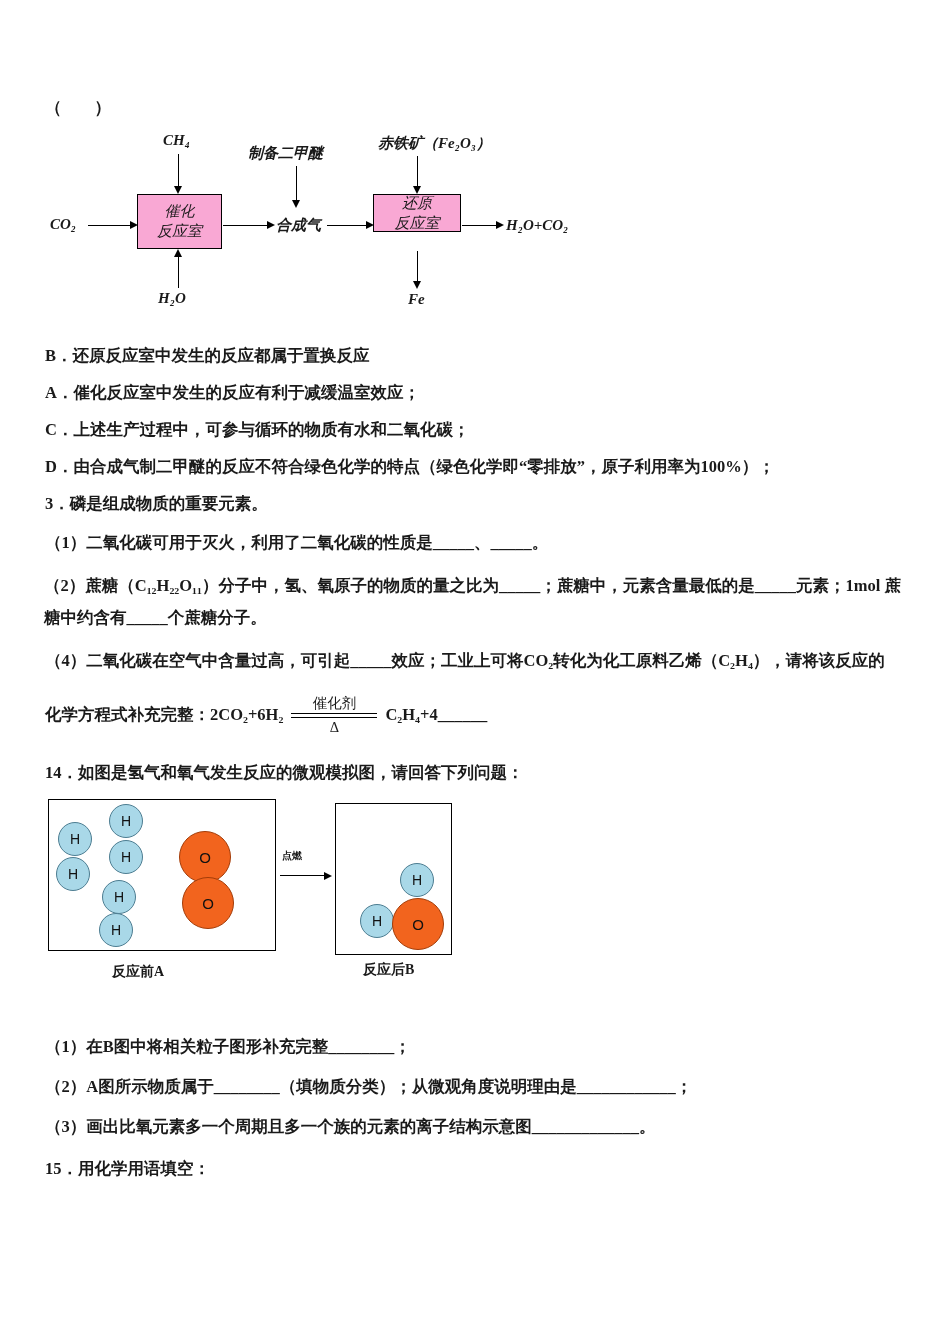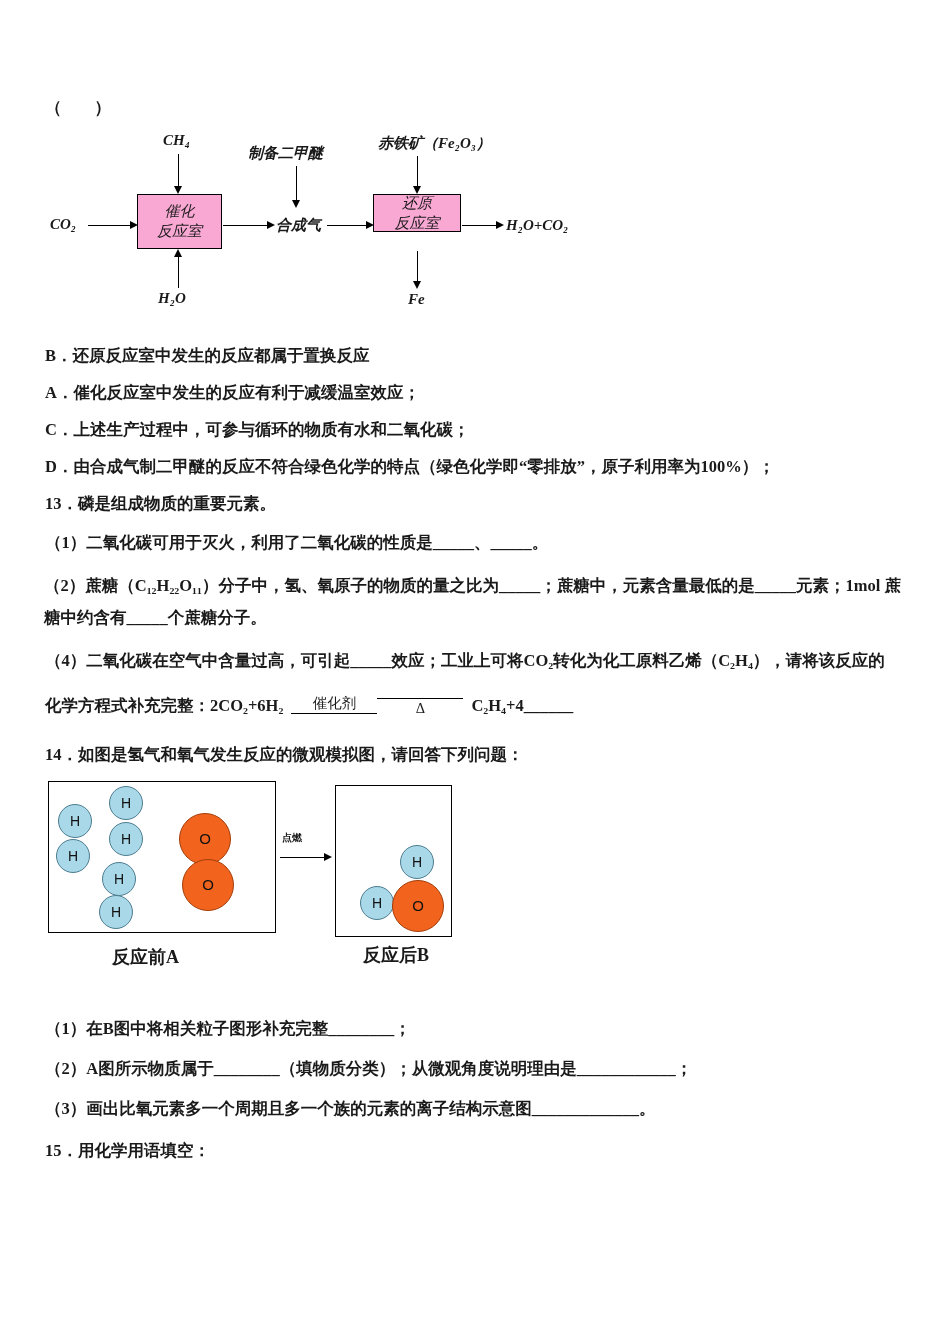--- a/index.html
+++ b/index.html
@@ -57,21 +57,21 @@
     border-top:8px solid #000;border-left:4px solid transparent;border-right:4px solid transparent;
   }
   .arrow-up{position:absolute;width:0;border-left:1.6px solid #000;}
   .arrow-up::before{
     content:"";position:absolute;top:-2px;left:-4.8px;
     border-bottom:8px solid #000;border-left:4px solid transparent;border-right:4px solid transparent;
   }
   
   .equation{display:flex;align-items:center;margin:22px 45px 26px 45px;font-size:16.5px;font-weight:600;}
   .eq-arrow{
-    display:inline-flex;flex-direction:row;align-items:flex-start;
+    display:inline-flex;flex-direction:column;align-items:flex-start;
     margin:0 8px;line-height:1.15;
   }
   .eq-above{
     font-size:14.5px;font-weight:500;
     border-bottom:1.5px solid #000;
     padding:0 10px 1px 10px;min-width:86px;text-align:center;
   }
   .eq-below{
     font-size:14.5px;font-weight:500;
     border-top:1.5px solid #000;
@@ -88,21 +88,21 @@
     position:absolute;border:1.6px solid #000;background:#fff;
   }
   .atom{
     position:absolute;border-radius:50%;
     display:flex;align-items:center;justify-content:center;
     font-family:"Liberation Sans","DejaVu Sans",sans-serif;
     color:#111;
   }
   .atom-h{width:34px;height:34px;background:var(--h-color);border:1.4px solid #4d7d91;font-size:14px;}
   .atom-o{width:52px;height:52px;background:var(--o-color);border:1.4px solid #a33c08;font-size:15px;}
-  .micro .caption{position:absolute;font-size:18px;font-weight:600;}
+  .micro .caption{position:absolute;font-size:14px;font-weight:600;}
   .micro .ignite-lbl{position:absolute;font-size:10px;font-weight:600;}
 </style>
 </head>
 <body>
 
 <div class="page">
 
   <p class="txt bracket">（　　）</p>
 
   <div class="flow">
@@ -141,21 +141,21 @@
     <span class="lbl" style="left:408px;top:161px;">Fe</span>
     <span class="arrow-down" style="left:417px;top:121px;height:36px;"></span>
   </div>
 
   <p class="txt">B．还原反应室中发生的反应都属于置换反应</p>
   <p class="txt">A．催化反应室中发生的反应有利于减缓温室效应；</p>
   <p class="txt">C．上述生产过程中，可参与循环的物质有水和二氧化碳；</p>
   <p class="txt">D．由合成气制二甲醚的反应不符合绿色化学的特点（绿色化学即“零排放”，原子利用率为100%）；</p>
 
 
-  <p class="txt" style="margin-bottom:15px;">13．磷是组成物质的重要元素。</p>
+  <p class="txt" style="margin-bottom:15px;">3．磷是组成物质的重要元素。</p>
   <p class="txt" style="margin-bottom:16px;">（1）二氧化碳可用于灭火，利用了二氧化碳的性质是_____、_____。</p>
   <p class="txt" style="margin-bottom:16px;line-height:1.9;margin-left:44px;">（2）蔗糖（C₁₂H₂₂O₁₁）分子中，氢、氧原子的物质的量之比为_____；蔗糖中，元素含量最低的是_____元素；1mol 蔗糖中约含有_____个蔗糖分子。</p>
   <p class="txt" style="margin-bottom:10px;">（4）二氧化碳在空气中含量过高，可引起_____效应；工业上可将CO₂转化为化工原料乙烯（C₂H₄），请将该反应的</p>
 
   <div class="equation">
     <span>化学方程式补充完整：2CO₂+6H₂</span>
     <span class="eq-arrow">
       <span class="eq-above">催化剂</span>
       <span class="eq-below">Δ</span>
     </span>

